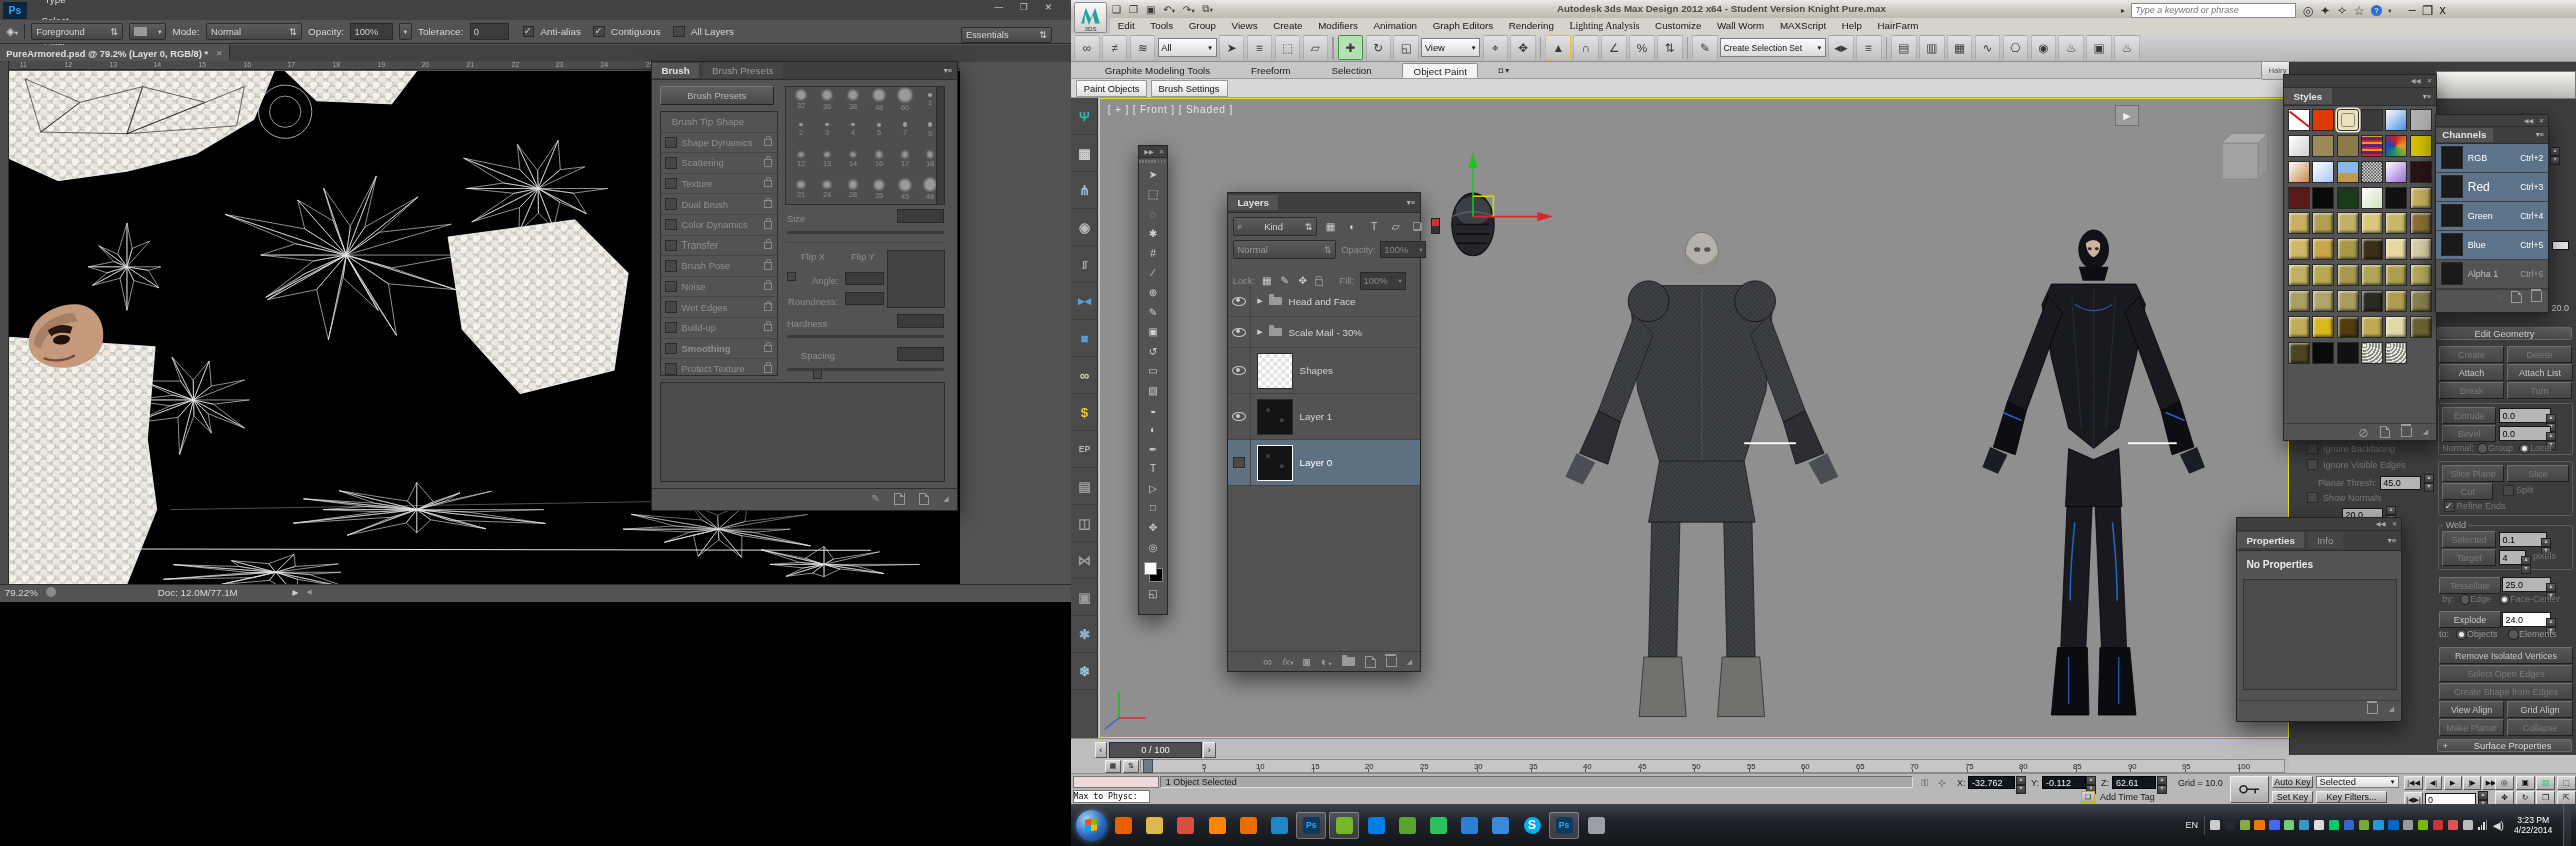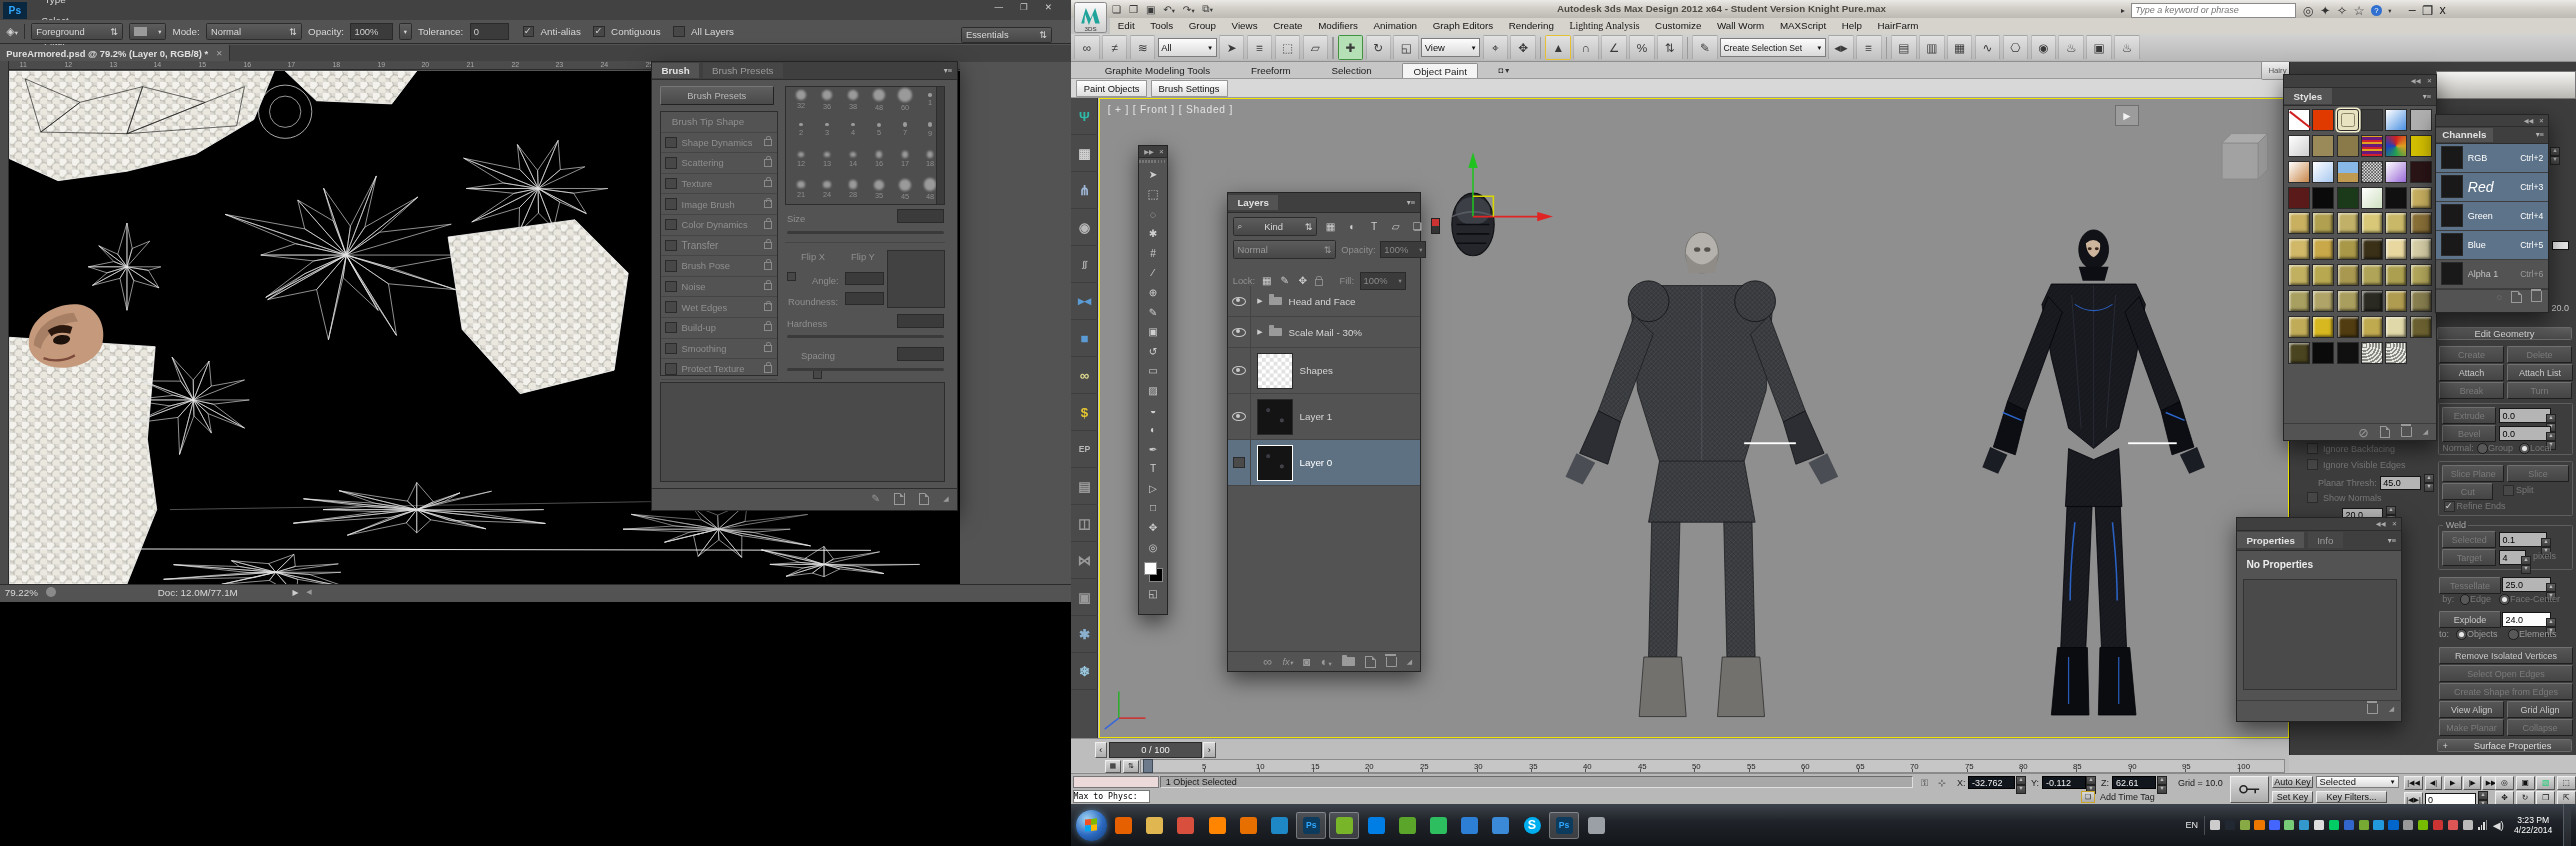--- a/index.html
+++ b/index.html
@@ -237,21 +237,21 @@
           <div class="ps-dim" style="flex: 1 1 0%; font-size: 9.4px;">Scattering</div>
           <span class="lockic"></span>
         </div>
         <div class="fx" style="height: 19.6px; border-bottom: 0.8px solid rgb(69, 69, 69); padding: 0px 4.7px; gap: 4.7px;">
           <div class="cb"></div>
           <div class="ps-dim" style="flex: 1 1 0%; font-size: 9.4px;">Texture</div>
           <span class="lockic"></span>
         </div>
         <div class="fx" style="height: 19.6px; border-bottom: 0.8px solid rgb(69, 69, 69); padding: 0px 4.7px; gap: 4.7px;">
           <div class="cb"></div>
-          <div class="ps-dim" style="flex: 1 1 0%; font-size: 9.4px;">Image Brush</div>
+          <div class="ps-dim" style="flex: 1 1 0%; font-size: 9.4px;">Dual Brush</div>
           <span class="lockic"></span>
         </div>
         <div class="fx" style="height: 19.6px; border-bottom: 0.8px solid rgb(69, 69, 69); padding: 0px 4.7px; gap: 4.7px;">
           <div class="cb"></div>
           <div class="ps-dim" style="flex: 1 1 0%; font-size: 9.4px;">Color Dynamics</div>
           <span class="lockic"></span>
         </div>
         <div class="fx" style="height: 19.6px; border-bottom: 0.8px solid rgb(69, 69, 69); padding: 0px 4.7px; gap: 4.7px;">
           <div class="cb"></div>
           <div class="ps-dim" style="flex: 1 1 0%; font-size: 10px;">Transfer</div>
@@ -272,21 +272,21 @@
           <div class="ps-dim" style="flex: 1 1 0%; font-size: 9.4px;">Wet Edges</div>
           <span class="lockic"></span>
         </div>
         <div class="fx" style="height: 19.6px; border-bottom: 0.8px solid rgb(69, 69, 69); padding: 0px 4.7px; gap: 4.7px;">
           <div class="cb"></div>
           <div class="ps-dim" style="flex: 1 1 0%; font-size: 9.4px;">Build-up</div>
           <span class="lockic"></span>
         </div>
         <div class="fx" style="height: 19.6px; border-bottom: 0.8px solid rgb(69, 69, 69); padding: 0px 4.7px; gap: 4.7px;">
           <div class="cb"></div>
-          <div class="ps-dim" style="flex: 1 1 0%; font-size: 9.4px;">Smoothing</div>
+          <div class="ps-dim" style="flex: 1 1 0%; font-size: 9.4px; font-weight: bold;">Smoothing</div>
           <span class="lockic"></span>
         </div>
         <div class="fx" style="height: 19.6px; border-bottom: 0.8px solid rgb(69, 69, 69); padding: 0px 4.7px; gap: 4.7px;">
           <div class="cb"></div>
           <div class="ps-dim" style="flex: 1 1 0%; font-size: 9.4px;">Protect Texture</div>
           <span class="lockic"></span>
         </div>
       </div>
     <div class="abs" id="brush-size-grid" style="left:133px;top:23.5px;width:160px;height:119px;border:0.8px solid #2d2d2d;background:#4e4e4e;">
         <div style="position: absolute; left: 3.1px; top: 1.6px; width: 24px; height: 28px; text-align: center;">
@@ -1236,21 +1236,21 @@
     <span style="color:#b5b5b5;font-size:7.8px;padding-right:3.9px;">▾≡</span>
   </div>
   <div id="channel-rows">
       <div class="fx" style="height: 28px; border-bottom: 0.8px solid rgb(62, 62, 62); gap: 4.7px; padding: 0px 4.7px; background: rgb(93, 115, 137);">
         <div style="width: 20.4px; height: 20.4px; background: rgb(25, 25, 25); border: 0.8px solid rgb(42, 42, 42); flex: 0 0 auto;"></div>
         <div style="flex: 1 1 0%; overflow: hidden; white-space: nowrap; color: rgb(255, 255, 255); font-size: 9px;">RGB</div>
         <div style="color: rgb(255, 255, 255); font-size: 8.6px;">Ctrl+2</div>
       </div>
       <div class="fx" style="height: 28px; border-bottom: 0.8px solid rgb(62, 62, 62); gap: 4.7px; padding: 0px 4.7px; background: rgb(93, 115, 137);">
         <div style="width: 20.4px; height: 20.4px; background: rgb(25, 25, 25); border: 0.8px solid rgb(42, 42, 42); flex: 0 0 auto;"></div>
-        <div style="flex: 1 1 0%; overflow: hidden; white-space: nowrap; color: rgb(255, 255, 255); font-size: 14px; font-style: italic;">Red</div>
+        <div style="flex: 1 1 0%; overflow: hidden; white-space: nowrap; color: rgb(255, 255, 255); font-size: 12px;">Red</div>
         <div style="color: rgb(255, 255, 255); font-size: 8.6px;">Ctrl+3</div>
       </div>
       <div class="fx" style="height: 28px; border-bottom: 0.8px solid rgb(62, 62, 62); gap: 4.7px; padding: 0px 4.7px; background: rgb(93, 115, 137);">
         <div style="width: 20.4px; height: 20.4px; background: rgb(25, 25, 25); border: 0.8px solid rgb(42, 42, 42); flex: 0 0 auto;"></div>
         <div style="flex: 1 1 0%; overflow: hidden; white-space: nowrap; color: rgb(255, 255, 255); font-size: 9px;">Green</div>
         <div style="color: rgb(255, 255, 255); font-size: 8.6px;">Ctrl+4</div>
       </div>
       <div class="fx" style="height: 28px; border-bottom: 0.8px solid rgb(62, 62, 62); gap: 4.7px; padding: 0px 4.7px; background: rgb(93, 115, 137);">
         <div style="width: 20.4px; height: 20.4px; background: rgb(25, 25, 25); border: 0.8px solid rgb(42, 42, 42); flex: 0 0 auto;"></div>
         <div style="flex: 1 1 0%; overflow: hidden; white-space: nowrap; color: rgb(255, 255, 255); font-size: 9px;">Blue</div>

